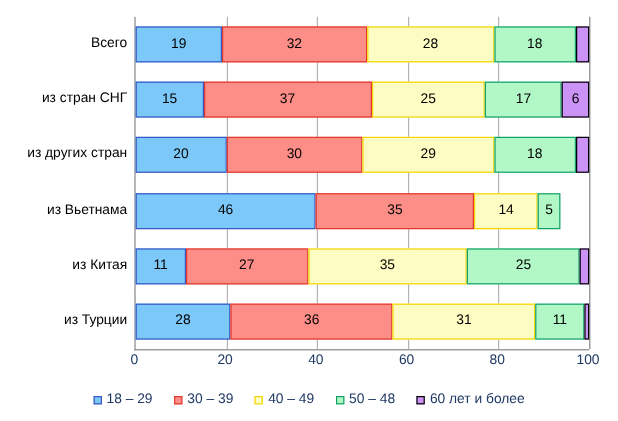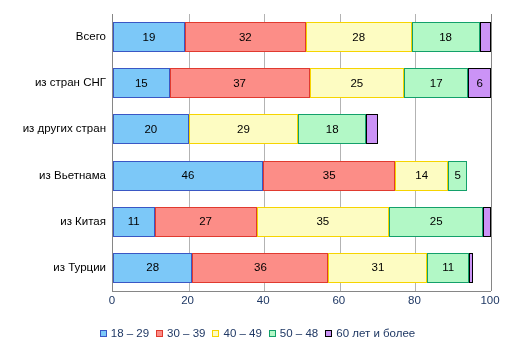--- a/index.html
+++ b/index.html
@@ -69,21 +69,21 @@
     position:absolute;top:0;
     font-size:11.5px;color:#1f3864;
     transform:translateX(-50%);
     white-space:nowrap;
   }
 
   
   .legend{
     position:absolute;left:0;top:328px;width:515px;
     display:flex;justify-content:center;align-items:center;
-    gap:7px;
+    gap:18px;
   }
   .legend-item{display:flex;align-items:center;gap:4px;white-space:nowrap;}
   .legend-swatch{width:7px;height:7px;box-sizing:border-box;display:block;}
   .legend-text{font-size:11.5px;color:#1f3864;line-height:1;}
   .lg0{background:#7cc8f8;border:1px solid #3a57c4;}
   .lg1{background:#fc8d87;border:1px solid #e03a2f;}
   .lg2{background:#fdfcc2;border:1px solid #f6d400;}
   .lg3{background:#b2f8c6;border:1px solid #13a06a;}
   .lg4{background:#cb93f6;border:1px solid #000000;}
 </style>
@@ -139,20 +139,23 @@
             <span>17</span>
           </div>
           <div class="seg s4" style="width: 22.68px;">
             <span>6</span>
           </div>
         </div>
         <div class="bar-row" style="top: 100.417px; width: 378px;">
           <div class="seg s0" style="width: 75.6px;">
             <span>20</span>
           </div>
+          <div class="seg s1" style="width: 113.4px;">
+            <span>30</span>
+          </div>
           <div class="seg s2" style="width: 109.62px;">
             <span>29</span>
           </div>
           <div class="seg s3" style="width: 68.04px;">
             <span>18</span>
           </div>
           <div class="seg s4" style="width: 11.34px;"></div>
         </div>
         <div class="bar-row" style="top: 146.583px; width: 378px;">
           <div class="seg s0" style="width: 150px;">
@@ -183,21 +186,21 @@
           </div>
           <div class="seg s4" style="width: 7.56px;"></div>
         </div>
         <div class="bar-row" style="top: 238.917px; width: 378px;">
           <div class="seg s0" style="width: 79.38px;">
             <span>28</span>
           </div>
           <div class="seg s1" style="width: 136.08px;">
             <span>36</span>
           </div>
-          <div class="seg s2" style="width: 99px;">
+          <div class="seg s2" style="width: 119px;">
             <span>31</span>
           </div>
           <div class="seg s3" style="width: 41.58px;">
             <span>11</span>
           </div>
           <div class="seg s4" style="width: 3.78px;"></div>
         </div>
       </div>
   </div>
 

